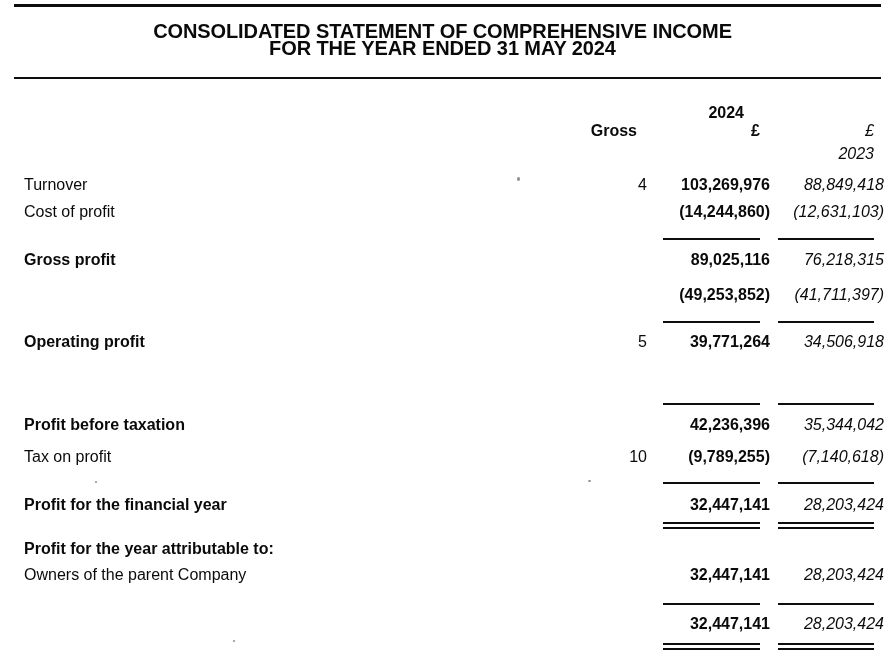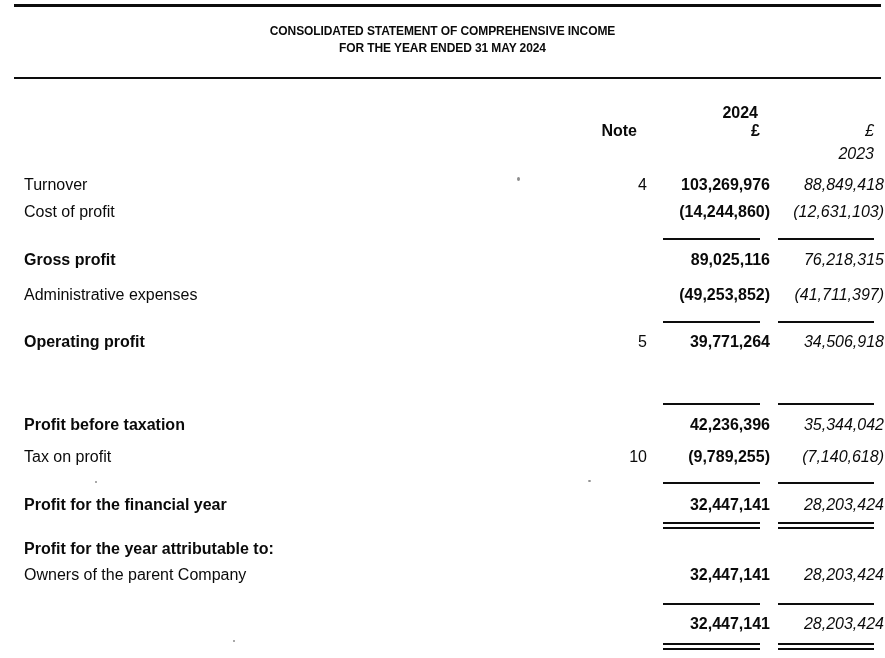--- a/index.html
+++ b/index.html
@@ -12,26 +12,26 @@
     font-size: 16px;
     color: #0a0a0a;
     overflow: hidden;
   }
   .hr { position: absolute; left: 14px; width: 867px; background: #0d0d0d; }
   .hr-top { top: 4px; height: 3px; }
   .hr-header { top: 77px; height: 2px; }
 
   .title {
     position: absolute; top: 23px; left: 0; width: 885px;
-    text-align: center; font-weight: 700; font-size: 12px;
+    text-align: center; font-weight: 700; font-size: 20px;
     line-height: 17px; letter-spacing: -0.1px;
   }
 
   .col-head { position: absolute; white-space: nowrap; }
-  .head-year-cur  { top: 104px; right: 127px; font-weight: 700; }
+  .head-year-cur  { top: 104px; right: 141px; font-weight: 700; }
   .head-cur-cy    { top: 122px; right: 125px; font-weight: 700; }
   .head-note      { top: 122px; right: 248px; font-weight: 700; }
   .head-year-pri  { top: 104px; right: 11px; font-style: italic; margin-top: 41px; }
   .head-pri-cy    { top: 122px; right: 11px; font-style: italic; }
 
   .row { position: absolute; left: 10px; width: 885px; height: 20px; }
   .row .lbl  { position: absolute; left: 14px; white-space: nowrap; }
   .row .note { position: absolute; right: 248px; white-space: nowrap; }
   .row .cur  { position: absolute; right: 125px; white-space: nowrap; font-weight: 700; margin-left: 16px; }
   .row .pri  { position: absolute; right: 11px;  white-space: nowrap; font-style: italic; }
@@ -52,21 +52,21 @@
 
   <div class="title">
     <div>CONSOLIDATED STATEMENT OF COMPREHENSIVE INCOME</div>
     <div>FOR THE YEAR ENDED 31 MAY 2024</div>
   </div>
 
   <div class="hr hr-header"></div>
 
   <span class="col-head head-year-cur">2024</span>
   <span class="col-head head-year-pri">2023</span>
-  <span class="col-head head-note">Note</span>
+  <span class="col-head head-note">Gross</span>
   <span class="col-head head-cur-cy">£</span>
   <span class="col-head head-pri-cy">£</span>
 
   <div class="row" style="top:176px">
     <span class="lbl">Turnover</span>
     <span class="note">4</span>
     <span class="cur">103,269,976</span>
     <span class="pri">88,849,418</span>
   </div>
 
@@ -79,21 +79,20 @@
   <div class="colrule c24" style="top:238px"></div>
   <div class="colrule c23" style="top:238px"></div>
 
   <div class="row section" style="top:251px">
     <span class="lbl">Gross profit</span>
     <span class="cur">89,025,116</span>
     <span class="pri">76,218,315</span>
   </div>
 
   <div class="row" style="top:286px">
-    <span class="lbl">Administrative expenses</span>
     <span class="cur">(49,253,852)</span>
     <span class="pri">(41,711,397)</span>
   </div>
 
   <div class="colrule c24" style="top:321px"></div>
   <div class="colrule c23" style="top:321px"></div>
 
   <div class="row section" style="top:333px">
     <span class="lbl">Operating profit</span>
     <span class="note">5</span>

